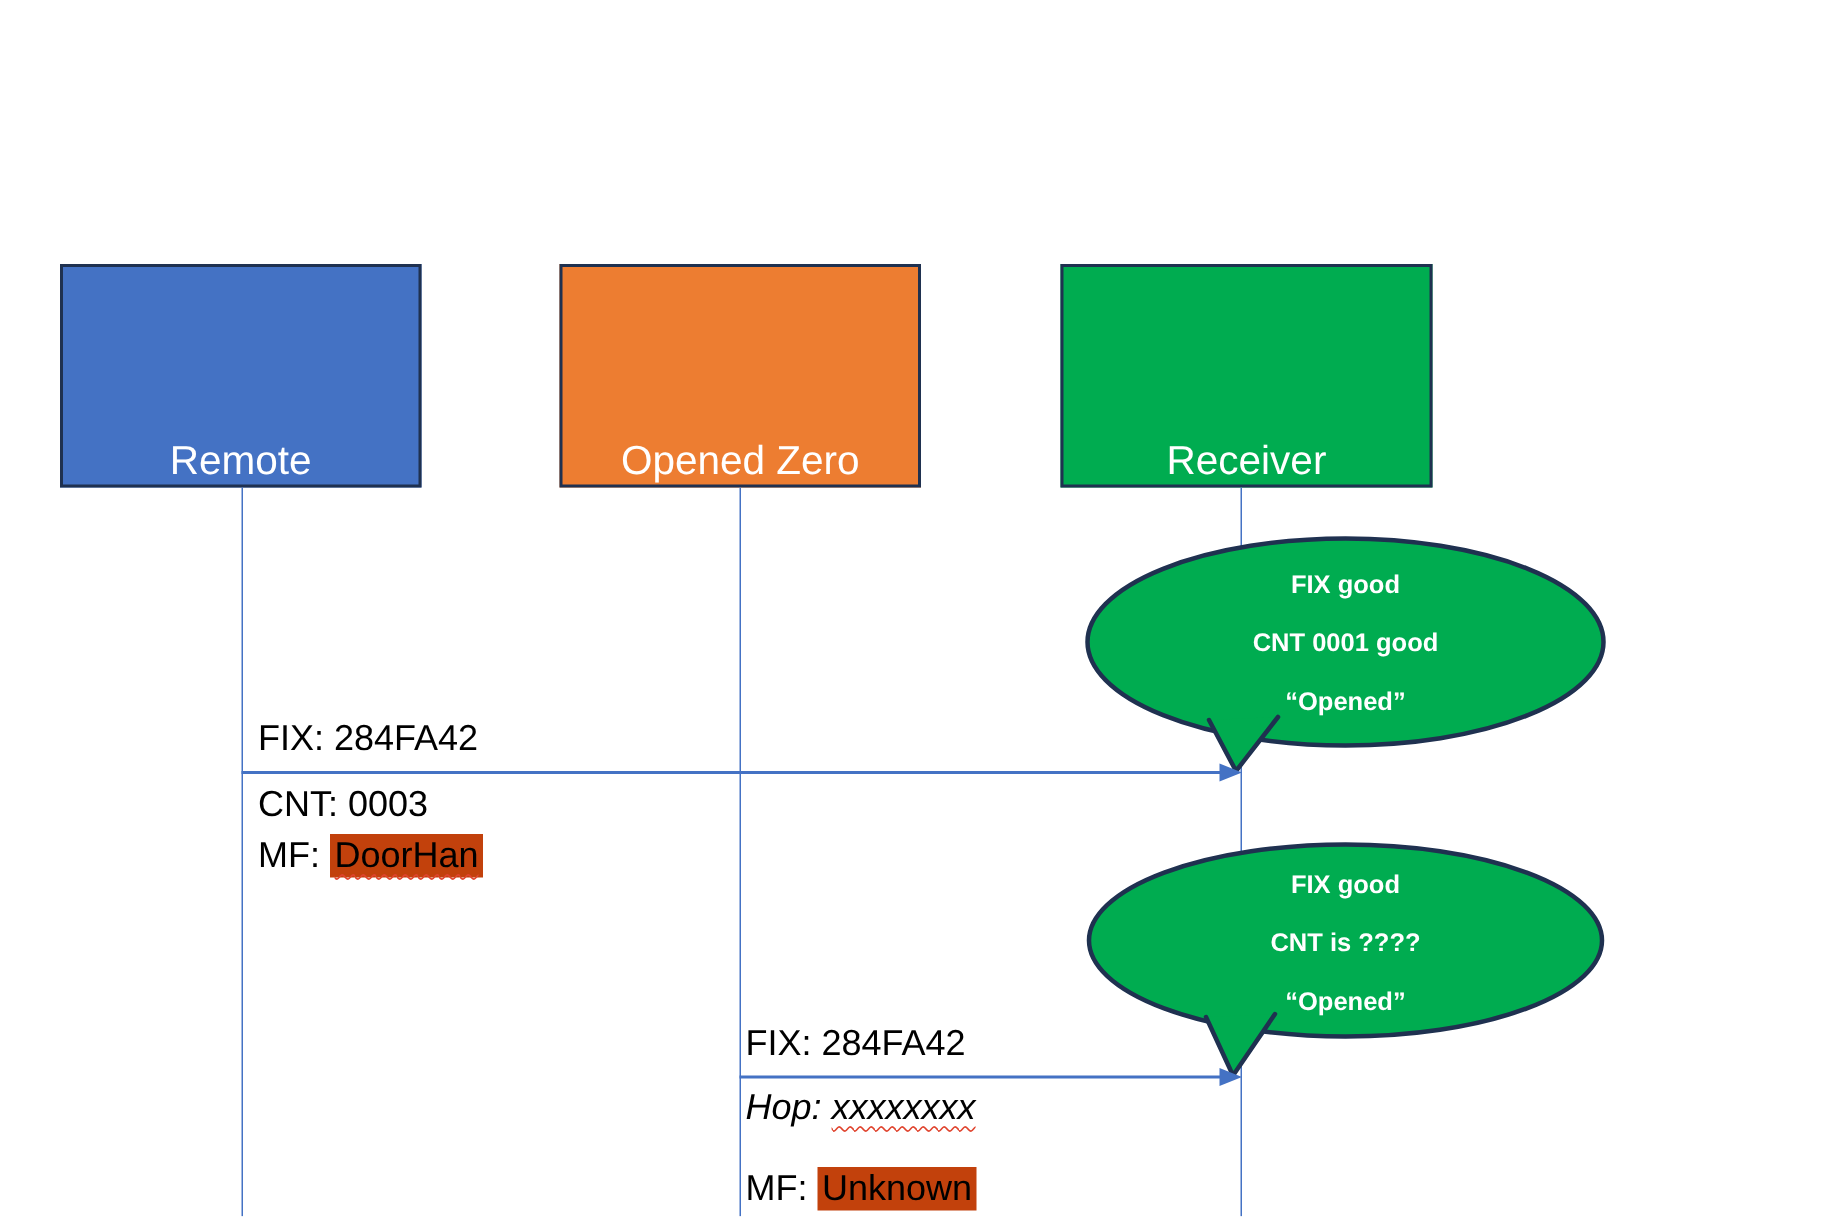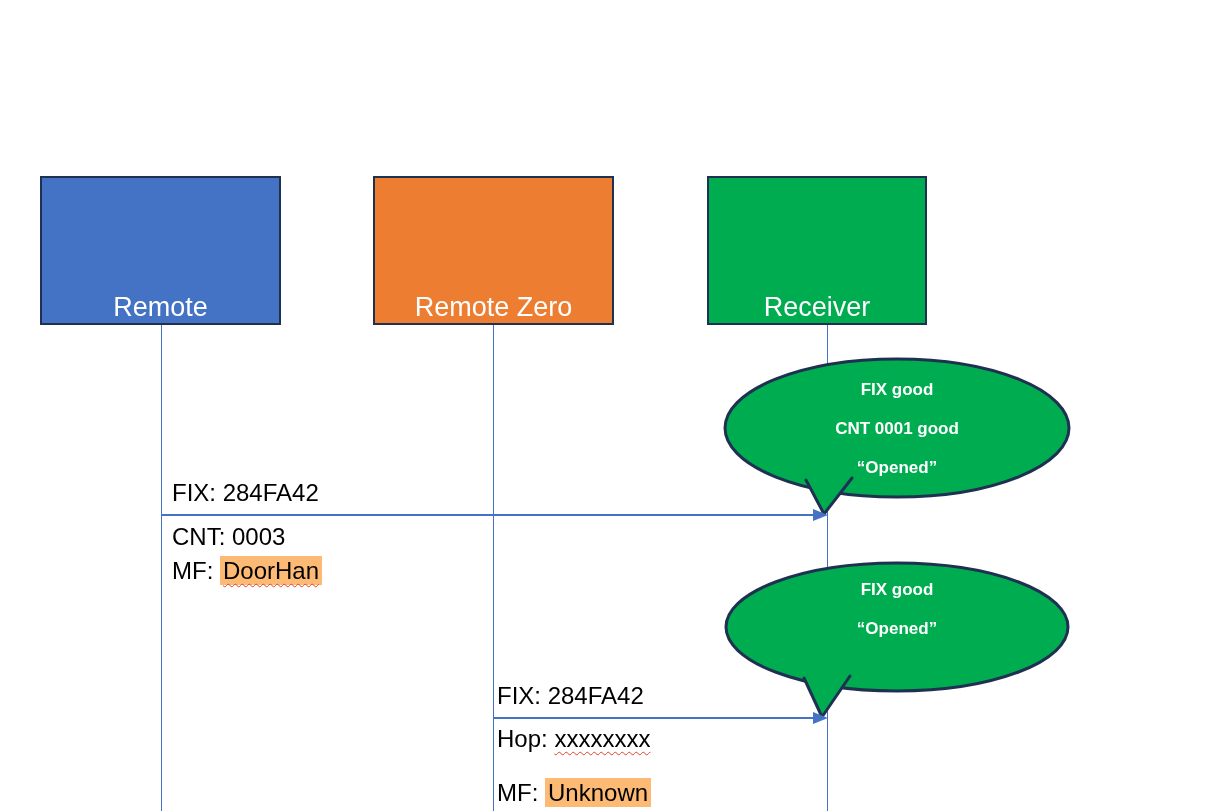--- a/index.html
+++ b/index.html
@@ -13,21 +13,21 @@
   }
 
   .actor-box{
     position:absolute;top:176px;width:241px;height:149px;
     border:2.5px solid #1f3150;box-sizing:border-box;
     display:flex;align-items:flex-end;justify-content:center;
     color:#ffffff;font-size:27px;
   }
   .actor-remote{left:40px;background:#4472c4;}
   .actor-flipper{left:373px;background:#ed7d31;}
-  .actor-receiver{left:707px;width:220px;background:#00ac50;}
+  .actor-receiver{left:707px;width:248px;background:#00ac50;}
 
   .lifeline{
     position:absolute;top:325px;width:1.5px;height:486px;background:#4472c4;
   }
   .lifeline-remote{left:160.5px;}
   .lifeline-flipper{left:492.5px;}
   .lifeline-receiver{left:826.5px;}
 
   .msg-line{position:absolute;height:1.5px;background:#4472c4;}
   .msg-line-1{left:161px;top:514px;width:654px;}
@@ -42,24 +42,24 @@
   .arrow-head-1{left:813px;top:508.5px;}
   .arrow-head-2{left:813px;top:711.5px;}
 
   .msg-label{
     position:absolute;font-size:24px;color:#000000;white-space:nowrap;line-height:32px;
   }
   .m1-fix{left:172px;top:477px;}
   .m1-cnt{left:172px;top:521px;}
   .m1-mf {left:172px;top:555px;}
   .m2-fix{left:497px;top:680px;}
-  .m2-hop{left:497px;top:723px;}
+  .m2-hop{left:497px;top:723px;font-style:italic;}
   .m2-mf {left:497px;top:741px;margin-top:36px;}
 
-  .hl-yellow{background:#fdba74;padding:1px 3px;}
+  .hl-yellow{background:#c2410c;padding:1px 3px;}
   .squiggle{
     text-decoration-line:underline;
     text-decoration-style:wavy;
     text-decoration-color:#e0432d;
     text-decoration-thickness:1px;
     text-underline-offset:4px;
   }
 
   .bubble-svg{position:absolute;width:370px;height:175px;}
   .bubble-svg-1{left:715px;top:350px;}
@@ -75,21 +75,21 @@
 </head>
 <body>
 
 <div id="slide">
 
 
   <div class="actor-box actor-remote">
     <span>Remote</span>
   </div>
   <div class="actor-box actor-flipper">
-    <span>Remote Zero</span>
+    <span>Opened Zero</span>
   </div>
   <div class="actor-box actor-receiver">
     <span>Receiver</span>
   </div>
 
   <div class="lifeline lifeline-remote"></div>
   <div class="lifeline lifeline-flipper"></div>
   <div class="lifeline lifeline-receiver"></div>
 
   <svg class="bubble-svg bubble-svg-1" viewBox="0 0 370 175">
@@ -101,20 +101,21 @@
     <div>CNT 0001 good</div>
     <div>“Opened”</div>
   </div>
 
   <svg class="bubble-svg bubble-svg-2" viewBox="0 0 370 175">
     <ellipse cx="182" cy="77" rx="171" ry="64" fill="#00ac50" stroke="#1f3150" stroke-width="3"></ellipse>
     <path d="M 89 128 L 107 167 L 135 126" fill="#00ac50" stroke="#1f3150" stroke-width="3" stroke-linecap="round" stroke-linejoin="round"></path>
   </svg>
   <div class="bubble-text bubble-text-2">
     <div>FIX good</div>
+    <div>CNT is ????</div>
     <div>“Opened”</div>
   </div>
 
   <div class="msg-line msg-line-1"></div>
   <div class="arrow-head arrow-head-1"></div>
 
   <div class="msg-line msg-line-2"></div>
   <div class="arrow-head arrow-head-2"></div>
 
   <div class="msg-label m1-fix">FIX: 284FA42</div>

